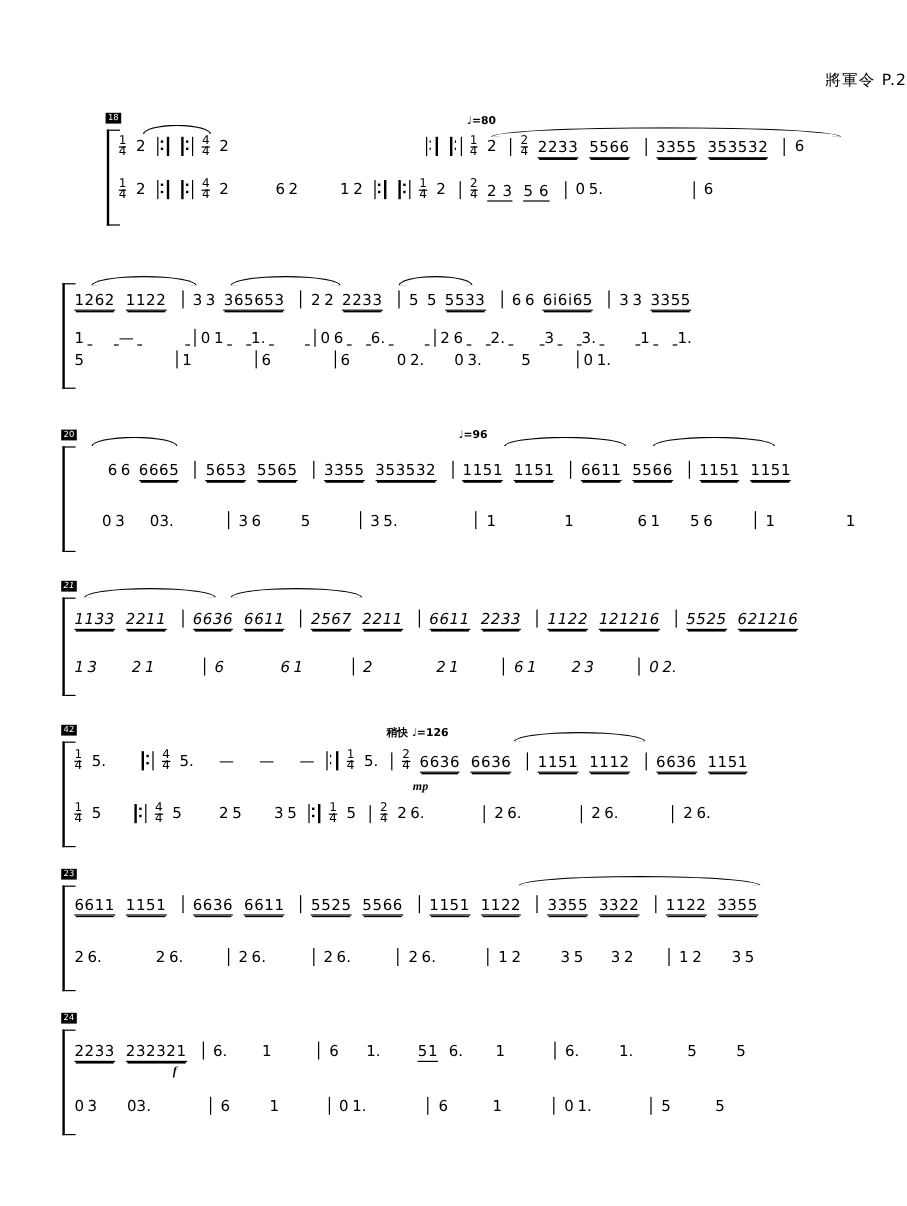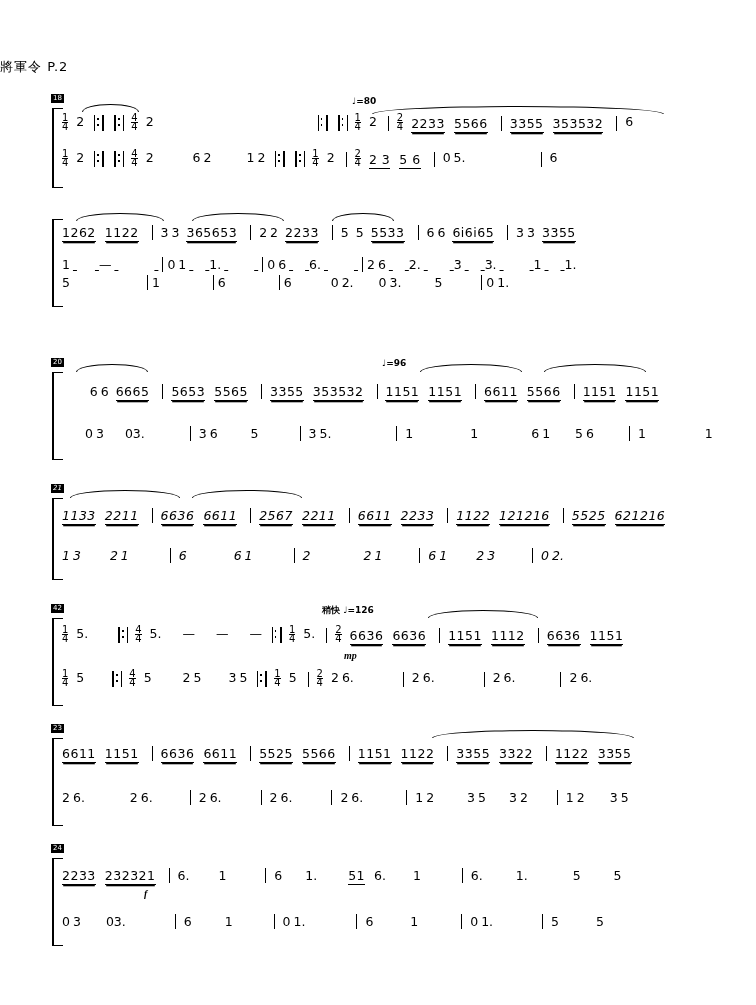--- a/index.html
+++ b/index.html
@@ -19,21 +19,21 @@
     position: relative;
     width: 756px;
     height: 1005px;
     background: #fff;
   }
   .title {
     position: absolute;
     top: 58px;
     left: 0;
     width: 756px;
-    text-align: left;
+    text-align: right;
     font-size: 13px;
     font-family: "DejaVu Sans", sans-serif;
     letter-spacing: 1px;
   }
   .system {
     position: absolute;
     left: 52px;
     width: 640px;
   }
   .sys-num {
@@ -155,21 +155,21 @@
     font-size: 10px;
   }
 </style>
 </head>
 <body>
 
 <div class="page">
 
   <div class="title">將軍令 P.2</div>
 
-  <div class="system" style="top:108px; height:78px;">
+  <div class="system" style="top:108px; height:78px;margin-left:37px;">
     <div class="sys-num">18</div>
     <div class="brace"></div>
     <div class="tempo" style="left:300px; top:-12px;">♩=80</div>
     <div class="slur" style="left:30px; top:-4px; width:55px;"></div>
     <div class="slur" style="left:320px; top:-2px; width:290px;"></div>
 
     <div class="staff-line upper">
       <span class="meter"><span class="num">1</span><span>4</span></span>
       <span class="tok">2</span>
       <span class="repeat-close"></span>
@@ -212,21 +212,21 @@
       <span class="grp">2 3</span>
       <span class="grp">5 6</span>
       <span class="bar"></span>
       <span class="tok">0</span><span class="tok">5.</span>
       <span style="display:inline-block;width:60px"></span>
       <span class="bar"></span>
       <span class="tok">6</span>
     </div>
   </div>
 
-  <div class="system" style="top:219px; height:86px;padding-left:24px;">
+  <div class="system" style="top:236px; height:86px;padding-left:24px;">
     <div class="brace"></div>
     <div class="slur" style="left:24px; top:-6px; width:86px;"></div>
     <div class="slur" style="left:140px; top:-6px; width:90px;"></div>
     <div class="slur" style="left:280px; top:-6px; width:60px;"></div>
 
     <div class="staff-line upper">
       <span class="grp dbl">1262</span>
       <span class="grp dbl">1122</span>
       <span class="bar"></span>
       <span class="tok">3</span><span class="tok">3</span>

